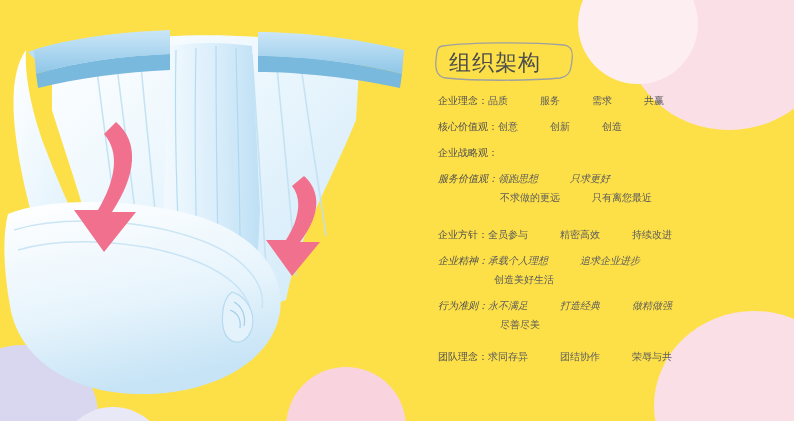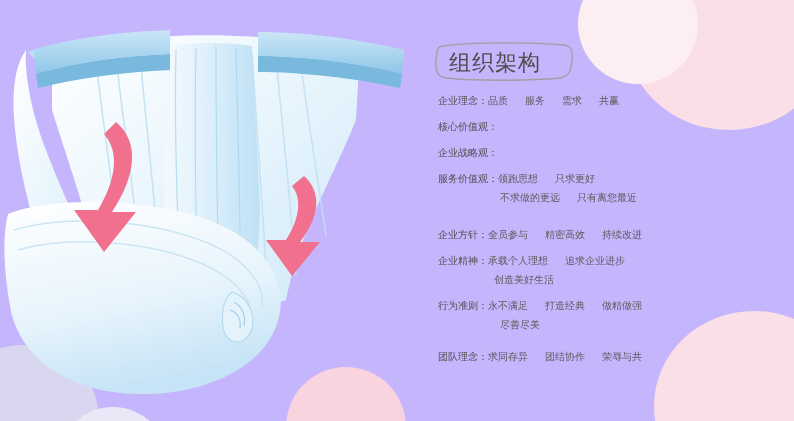--- a/index.html
+++ b/index.html
@@ -8,21 +8,21 @@
     background: #ffffff;
   }
   body {
     font-family: "DejaVu Sans", sans-serif;
   }
   .page {
     position: relative;
     width: 794px;
     height: 421px;
     overflow: hidden;
-    background: #c4b5fd;
+    background: #fde047;
   }
 
   
   .blob {
     position: absolute;
     border-radius: 50%;
   }
   .blob-tr {
     right: -40px;
     top: -70px;
@@ -119,20 +119,21 @@
     color: #5c5c5c;
     line-height: 15px;
     margin-bottom: 11px;
     white-space: nowrap;
   }
   .line .lbl {
     color: #4f4f4f;
   }
   .line .vals {
     display: flex;
+    gap: 15px;
   }
   .line .vals span {
     margin-right: 17px;
     color: #5c5c5c;
   }
   .line .vals span:last-child {
     margin-right: 0;
   }
   .line.indent {
     padding-left: 62px;
@@ -142,20 +143,21 @@
     padding-left: 56px;
     margin-bottom: 11px;
     font-family: Liberation Serif, serif;
   }
   .line.indent3 {
     padding-left: 62px;
     margin-bottom: 17px;
   }
   .line.tight {
     margin-bottom: 4px;
+    font-style: italic;
   }
 </style>
 </head>
 <body>
 
 <div class="page">
 
   <div class="blob blob-tr"></div>
   <div class="blob blob-tr2"></div>
   <div class="blob blob-br"></div>
@@ -251,20 +253,25 @@
         <span class="vals">
           <span>品质</span>
           <span>服务</span>
           <span>需求</span>
           <span>共赢</span>
         </span>
       </div>
 
       <div class="line">
         <span class="lbl">核心价值观：</span>
+        <span class="vals">
+          <span>创意</span>
+          <span>创新</span>
+          <span>创造</span>
+        </span>
       </div>
 
       <div class="line">
         <span class="lbl">企业战略观：</span>
       </div>
 
       <div class="line tight">
         <span class="lbl">服务价值观：</span>
         <span class="vals">
           <span>领跑思想</span>

